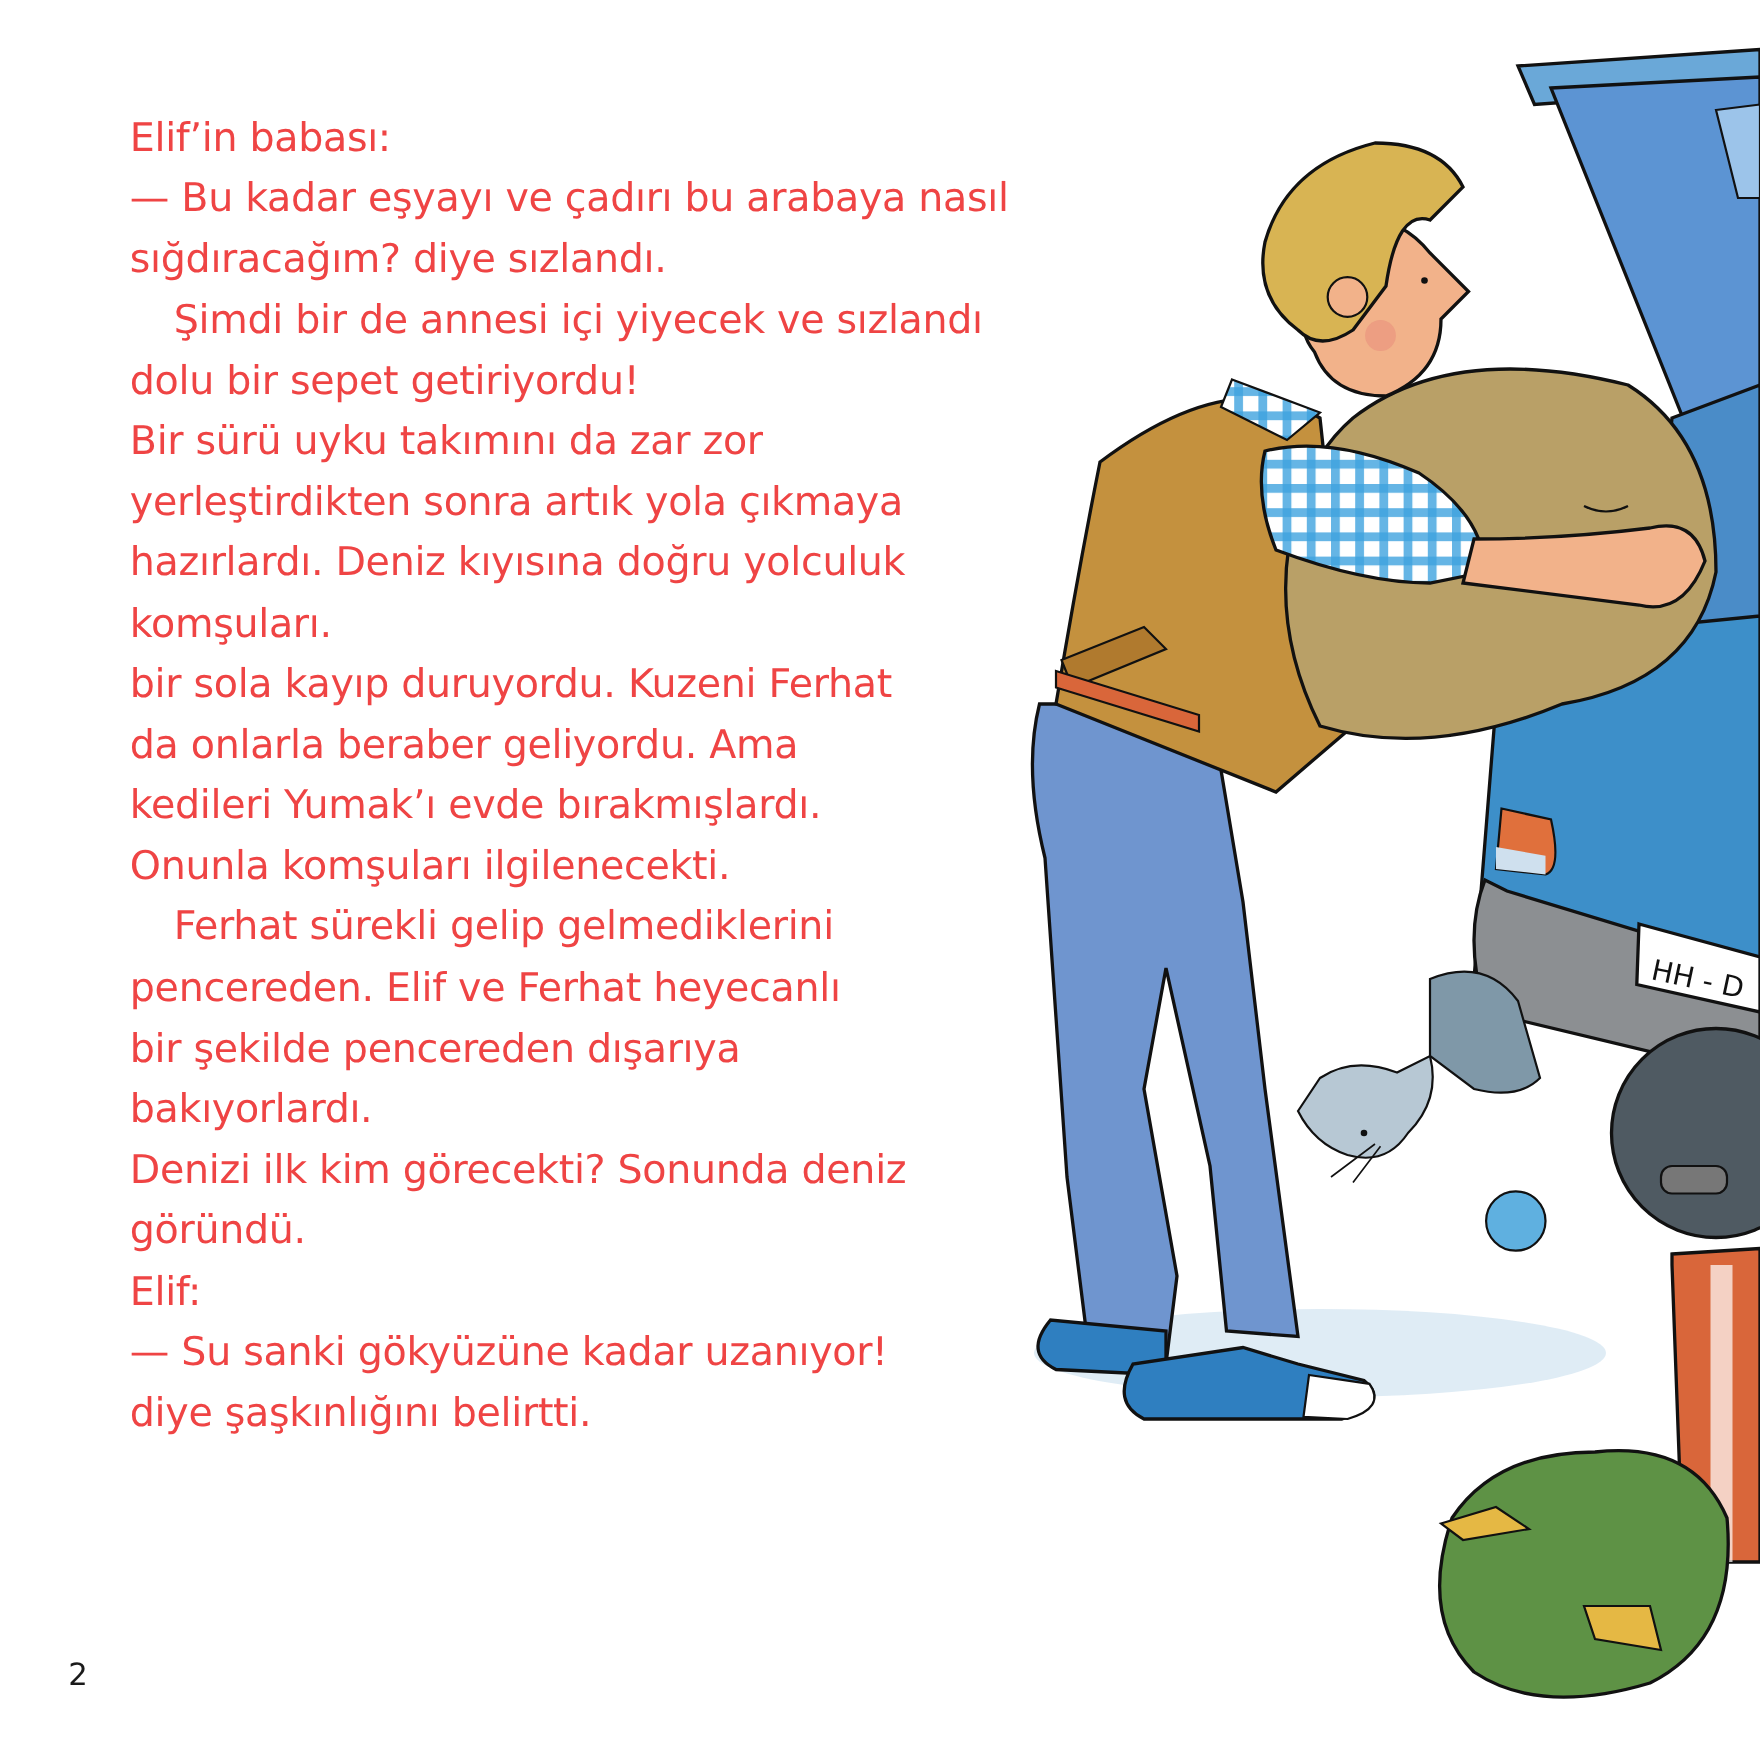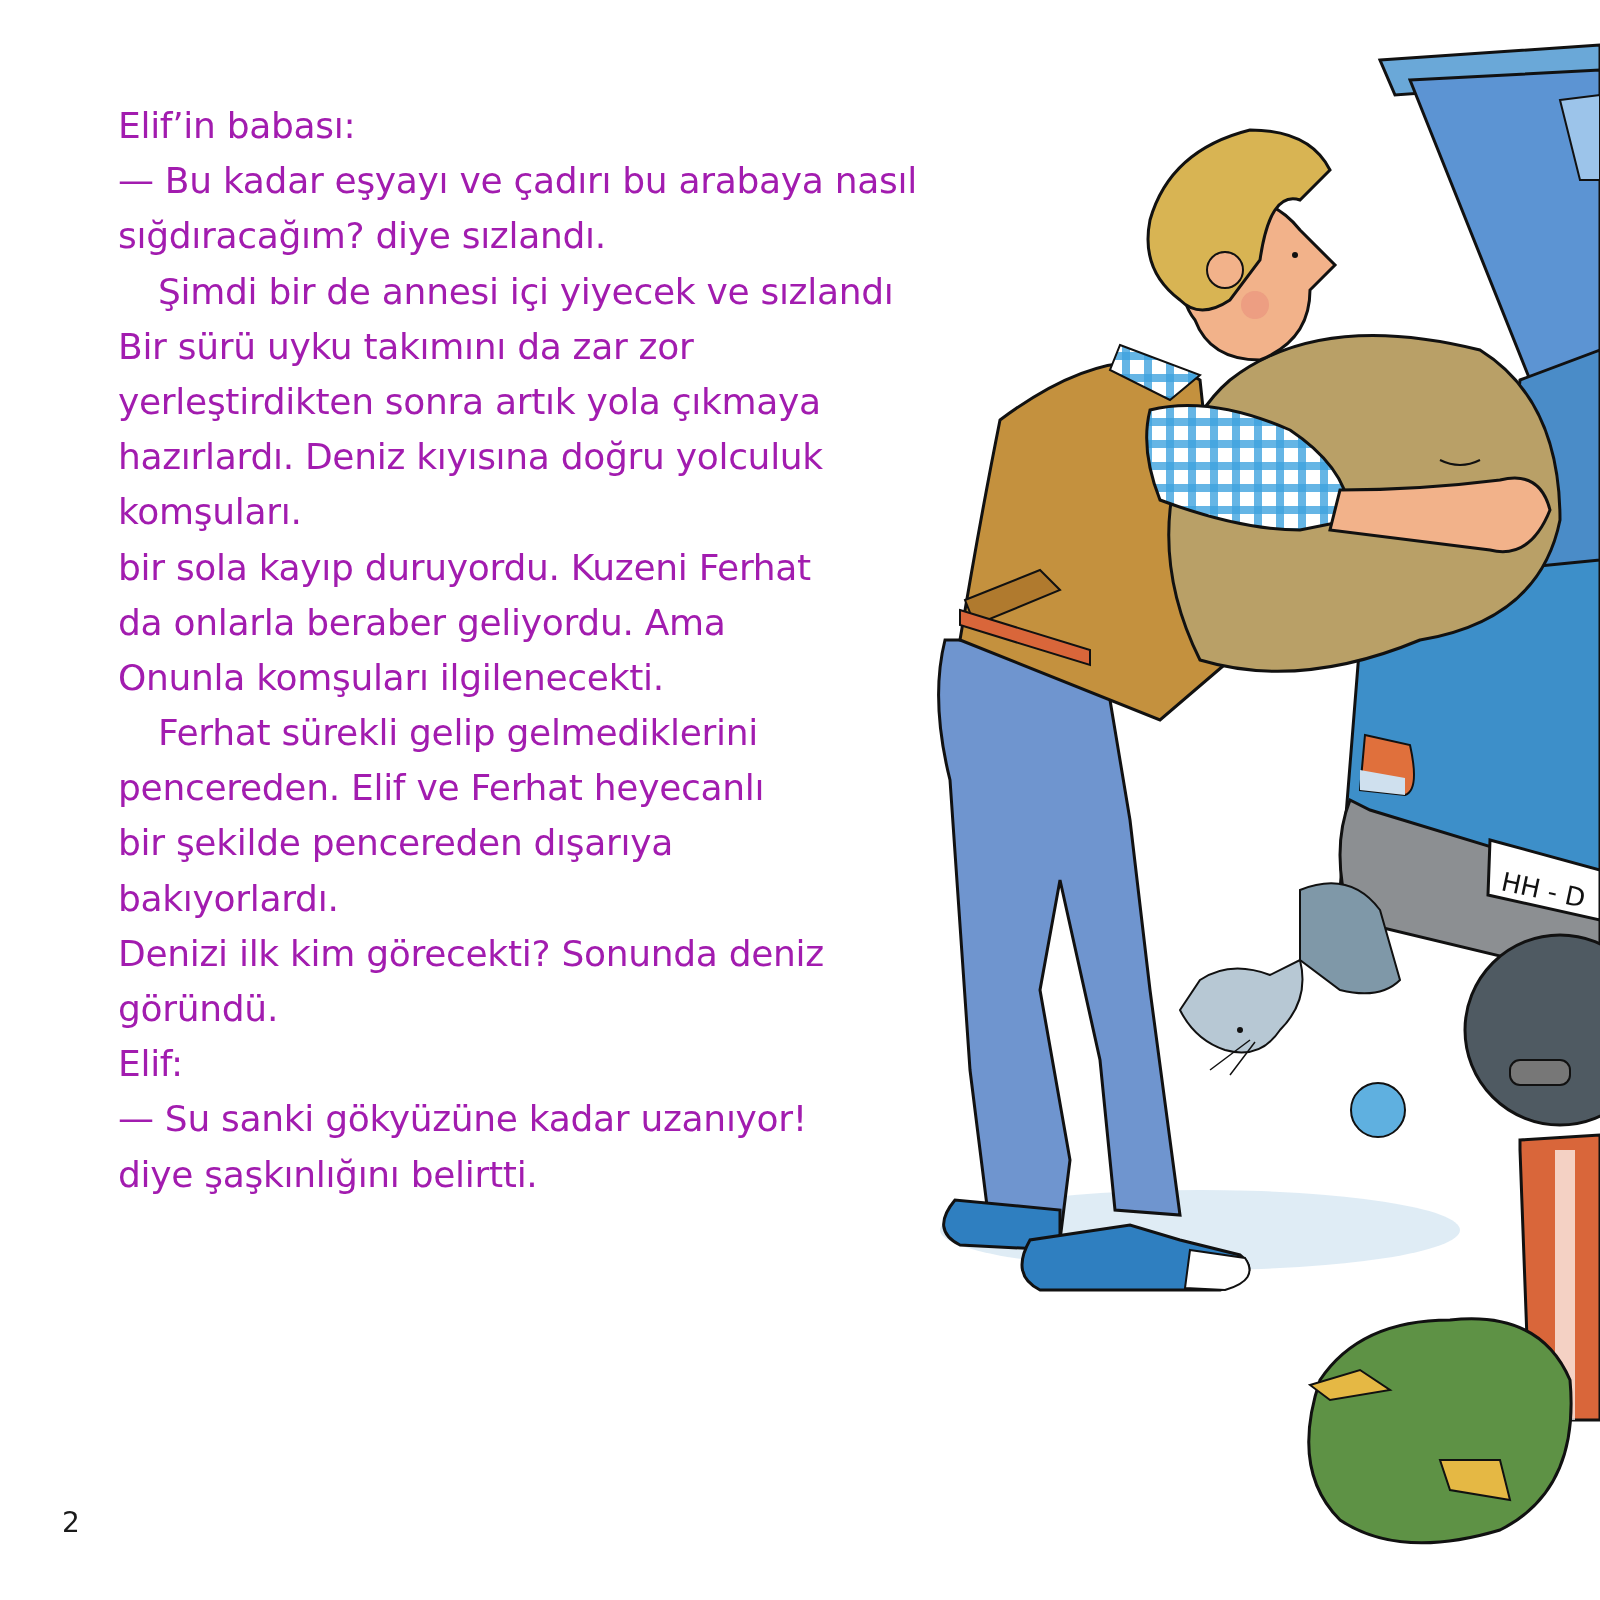--- a/index.html
+++ b/index.html
@@ -1,47 +1,49 @@
 <!DOCTYPE html>
 <html><head>
 <meta charset="utf-8">
 <style>
   html, body { margin: 0; padding: 0; background: #ffffff; }
   body { width: 1600px; height: 1600px; position: relative; overflow: hidden; }
   .page { position: absolute; inset: 0; background: #ffffff; }
   .text-block {
     position: absolute; left: 118px; top: 98px; width: 900px;
     font-family: "DejaVu Sans", sans-serif;
-    font-size: 36px; line-height: 55.2px; color: #a21caf;
+    font-size: 36px; line-height: 55.2px; color: #ef4444;
     letter-spacing: -0.3px;
   }
   .line { white-space: nowrap; display: block; height: 55.2px; }
   .indent { padding-left: 40px; }
   .page-number {
     position: absolute; left: 62px; top: 1506px;
     font-family: "DejaVu Sans", sans-serif; font-size: 28px; color: #1a1a1a;
   }
   .illustration { position: absolute; left: 900px; top: 0; width: 700px; height: 1600px; }
 </style>
 </head>
 <body>
 
 <div class="page">
 
   <div class="text-block">
     <span class="line">Elif’in babası:</span>
     <span class="line">— Bu kadar eşyayı ve çadırı bu arabaya nasıl</span>
     <span class="line">sığdıracağım? diye sızlandı.</span>
     <span class="line indent">Şimdi bir de annesi içi yiyecek ve sızlandı</span>
+    <span class="line">dolu bir sepet getiriyordu!</span>
     <span class="line">Bir sürü uyku takımını da zar zor</span>
     <span class="line">yerleştirdikten sonra artık yola çıkmaya</span>
     <span class="line">hazırlardı. Deniz kıyısına doğru yolculuk</span>
     <span class="line">komşuları.</span>
     <span class="line">bir sola kayıp duruyordu. Kuzeni Ferhat</span>
     <span class="line">da onlarla beraber geliyordu. Ama</span>
+    <span class="line">kedileri Yumak’ı evde bırakmışlardı.</span>
     <span class="line">Onunla komşuları ilgilenecekti.</span>
     <span class="line indent">Ferhat sürekli gelip gelmediklerini</span>
     <span class="line">pencereden. Elif ve Ferhat heyecanlı</span>
     <span class="line">bir şekilde pencereden dışarıya</span>
     <span class="line">bakıyorlardı.</span>
     <span class="line">Denizi ilk kim görecekti? Sonunda deniz</span>
     <span class="line">göründü.</span>
     <span class="line">Elif:</span>
     <span class="line">— Su sanki gökyüzüne kadar uzanıyor!</span>
     <span class="line">diye şaşkınlığını belirtti.</span>

